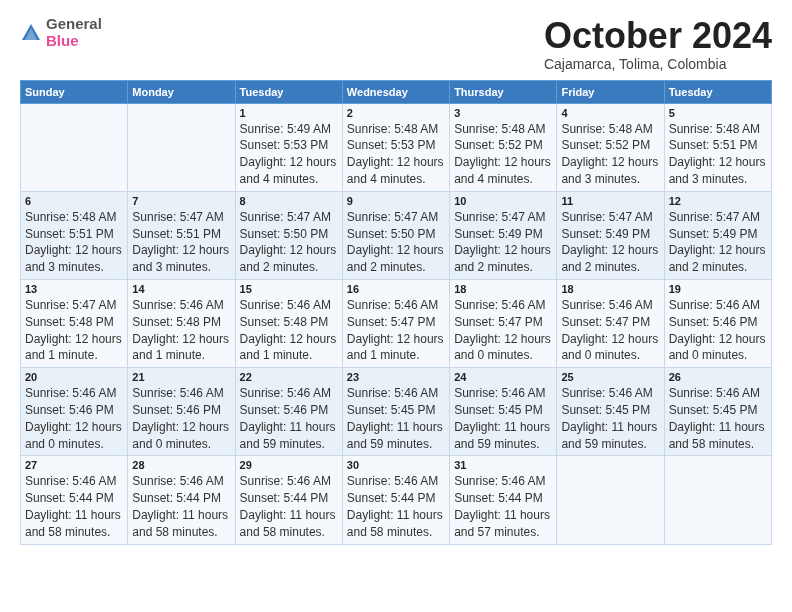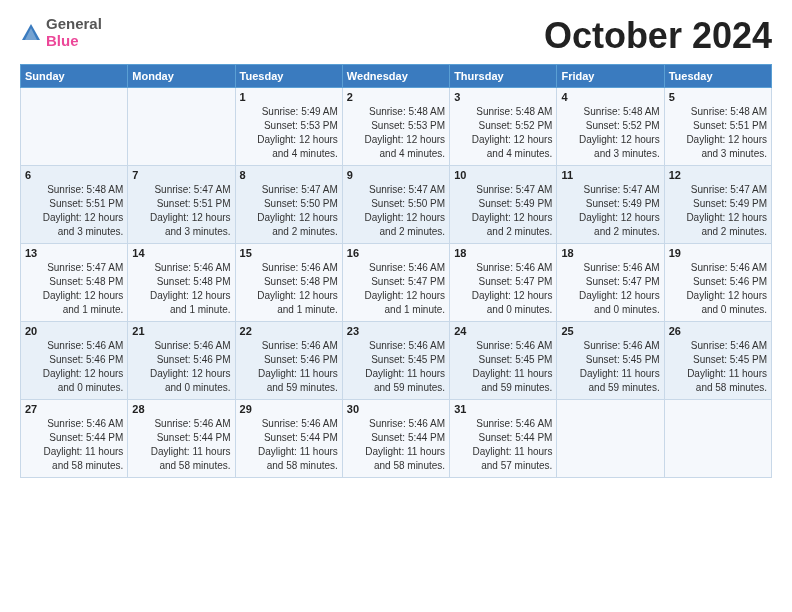--- a/index.html
+++ b/index.html
@@ -88,43 +88,43 @@
       background: #e8f0f8;
     }
     .day-num {
       font-size: 11px;
       font-weight: bold;
       color: #222;
       display: block;
       margin-bottom: 2px;
     }
     .day-info {
-      font-size: 10px;
+      font-size: 12px;
       color: #333;
       line-height: 1.4;
-      text-align: right;
     }
   </style>
 </head>
 <body>
 
 <div class="page">
   <div class="header">
     <div class="logo">
       <svg class="logo-icon" viewBox="0 0 22 22">
         <polygon points="11,2 20,18 2,18" fill="#3a7bbf"></polygon>
         <polygon points="11,6 17,18 5,18" fill="#fff" opacity="0.3"></polygon>
       </svg>
       <div class="logo-text">
         <span class="logo-general">General</span>
         <span class="logo-blue">Blue</span>
       </div>
     </div>
     <div class="title-block">
       <div class="month-title">October 2024</div>
+      <div class="location">Cajamarca, Tolima, Colombia</div>
     </div>
   </div>
 
   <table>
     <thead>
       <tr>
       <th>Sunday</th>
           <th>Monday</th>
           <th>Tuesday</th>
           <th>Wednesday</th>

